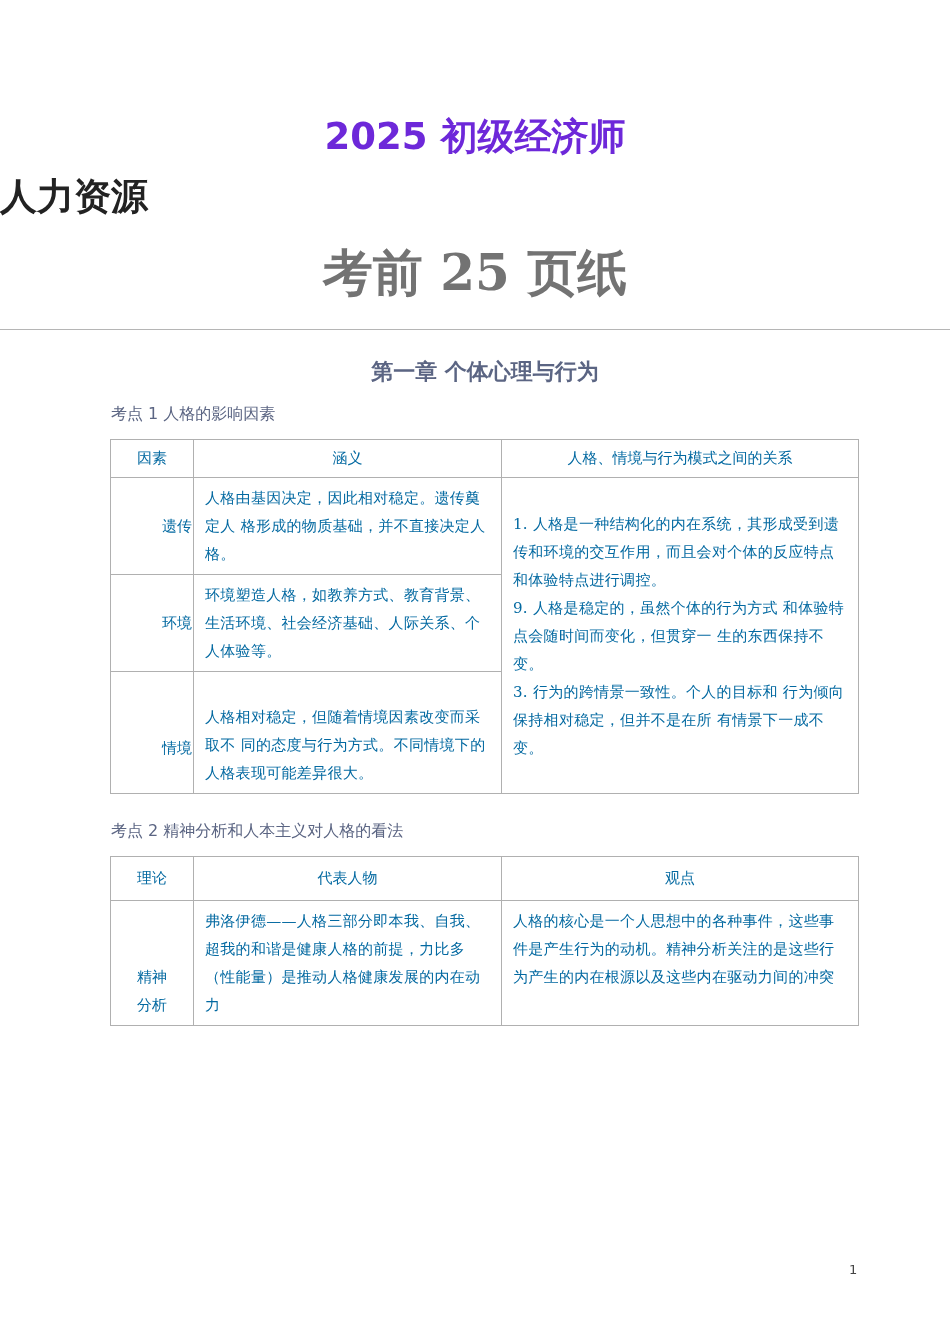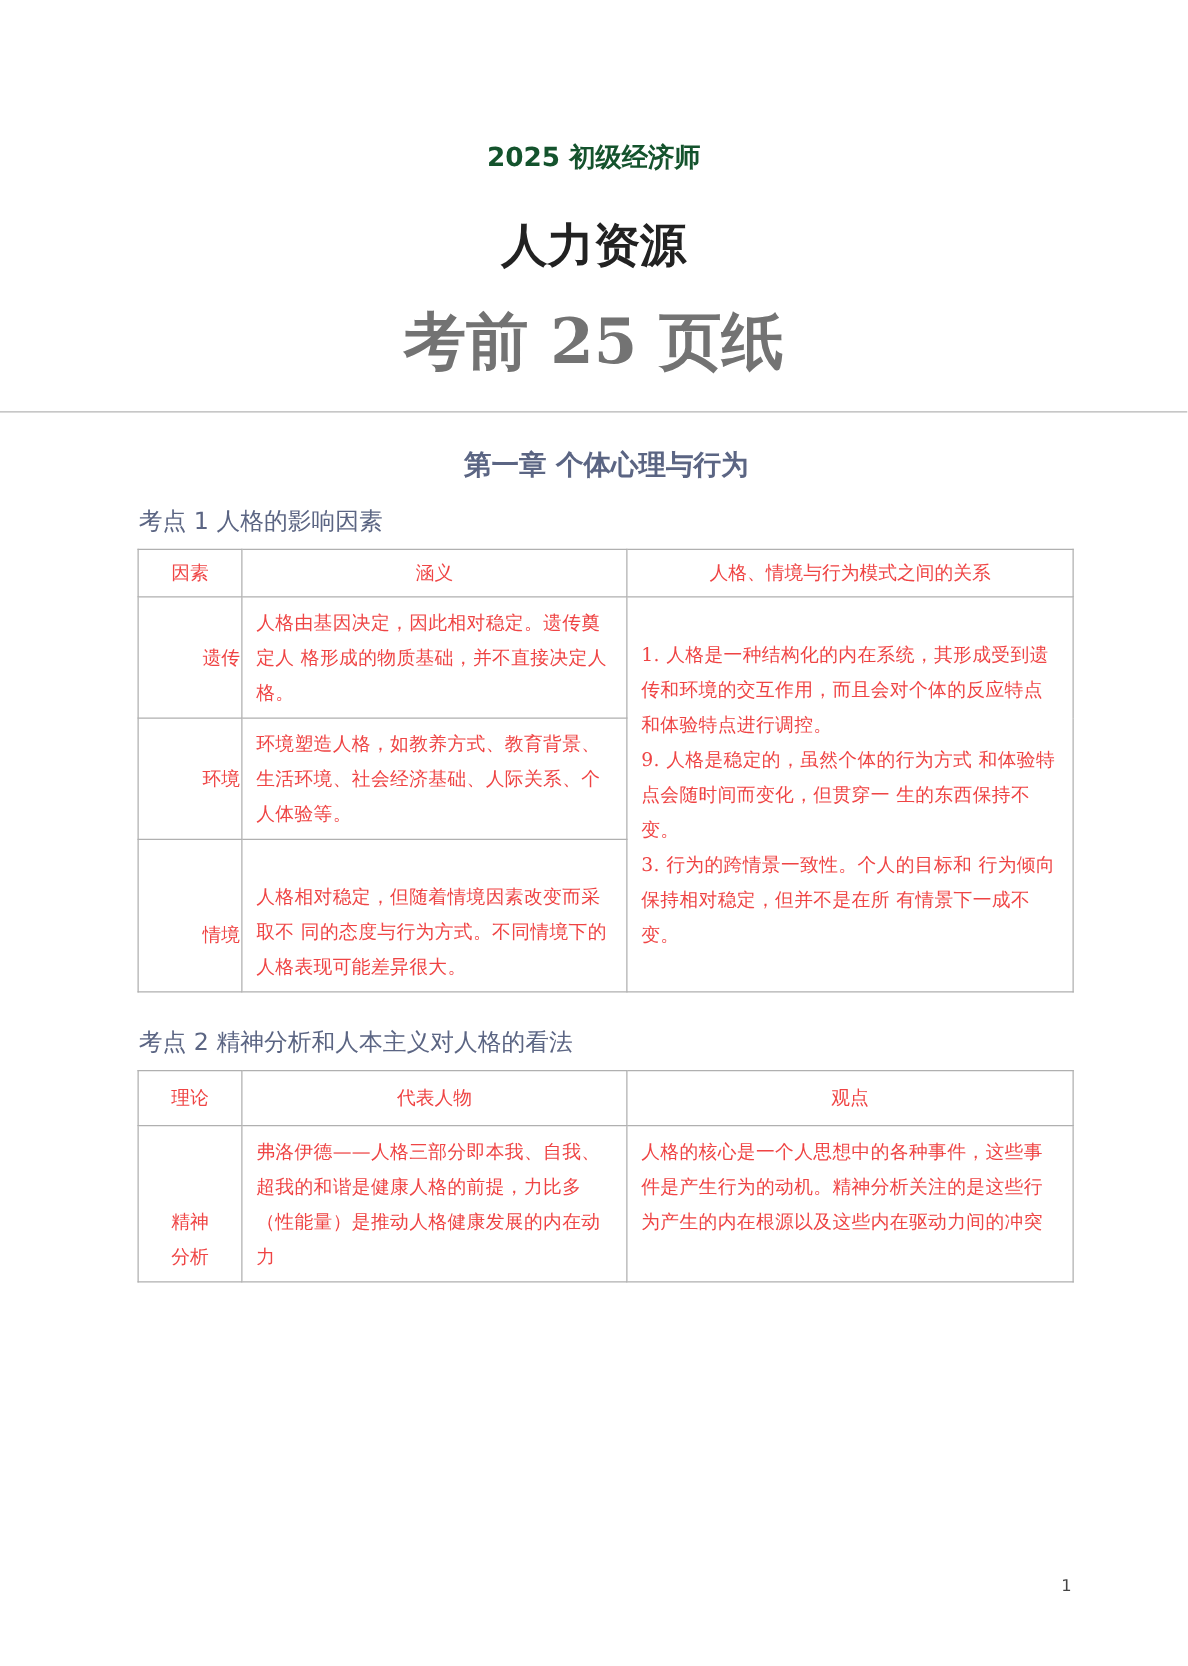--- a/index.html
+++ b/index.html
@@ -1,33 +1,33 @@
 <!DOCTYPE html>
 <html><head>
 <meta charset="utf-8">
 <style>
   html, body { margin: 0; padding: 0; background: #ffffff; }
   body { width: 950px; height: 1333px; position: relative; overflow: hidden;
          font-family: "DejaVu Sans", "Liberation Sans", sans-serif; color: #333; }
   .title1 { position: absolute; top: 112px; left: 0; width: 950px; text-align: center;
-            font-size: 21px; font-weight: bold; color: #14532d; letter-spacing: 0px; }
-  .title2 { position: absolute; top: 172px; left: 0; width: 950px; text-align: center;
+            font-size: 37px; font-weight: bold; color: #6d28d9; letter-spacing: 0px; }
+  .title2 { position: absolute; top: 172px; left: 0; width: 950px; text-align: left;
             font-size: 37px; font-weight: bold; color: #222; }
   .title3 { position: absolute; top: 240px; left: 0; width: 950px; text-align: center;
             font-family: "DejaVu Serif", "Liberation Serif", serif;
             font-size: 50px; font-weight: bold; color: #737373; }
   .divider { position: absolute; top: 329px; left: 0; width: 950px; height: 0;
              border-top: 1px solid #b5b5b5; }
   .chapter { position: absolute; top: 357px; left: 0; width: 970px; text-align: center;
              font-family: "DejaVu Serif", "Liberation Serif", serif;
              font-size: 22px; font-weight: bold; color: #5b6583; }
-  .section { position: absolute; left: 111px; font-size: 19px; color: #5b6583; }
+  .section { position: absolute; left: 111px; font-size: 16px; color: #5b6583; }
   table { position: absolute; left: 110px; width: 748px; border-collapse: collapse;
           table-layout: fixed; }
-  td, th { border: 1px solid #b0b0b0; font-size: 15px; color: #ef4444; vertical-align: middle; }
+  td, th { border: 1px solid #b0b0b0; font-size: 15px; color: #0369a1; vertical-align: middle; }
   th { font-weight: normal; text-align: center; }
   td.factor { text-align: right; }
   td.text { padding: 6px 10px 6px 11px; line-height: 28px; font-family: "DejaVu Serif", "Liberation Serif", serif; letter-spacing: 0.3px; }
   td.theory { text-align: center; line-height: 28px; font-family: "DejaVu Serif", "Liberation Serif", serif; }
   .pagenum { position: absolute; top: 1262px; left: 849px; font-size: 13px; color: #444; }
 </style>
 </head>
 <body>
 
 <div class="title1">2025 初级经济师</div>

